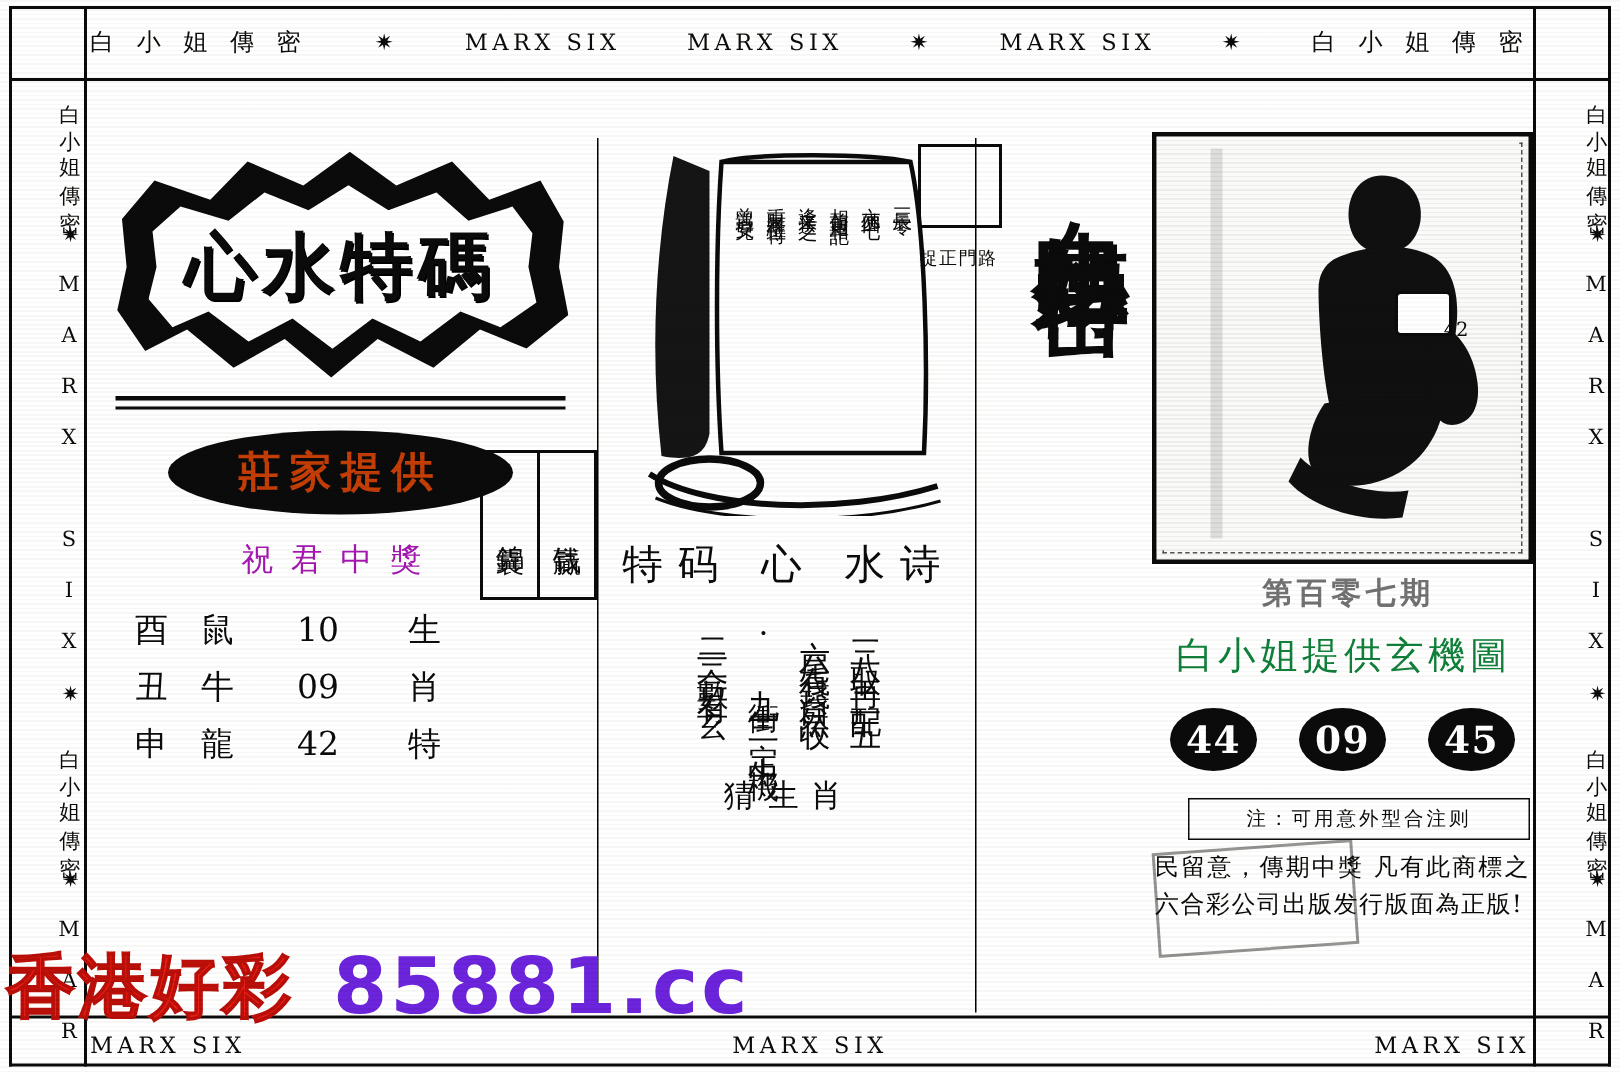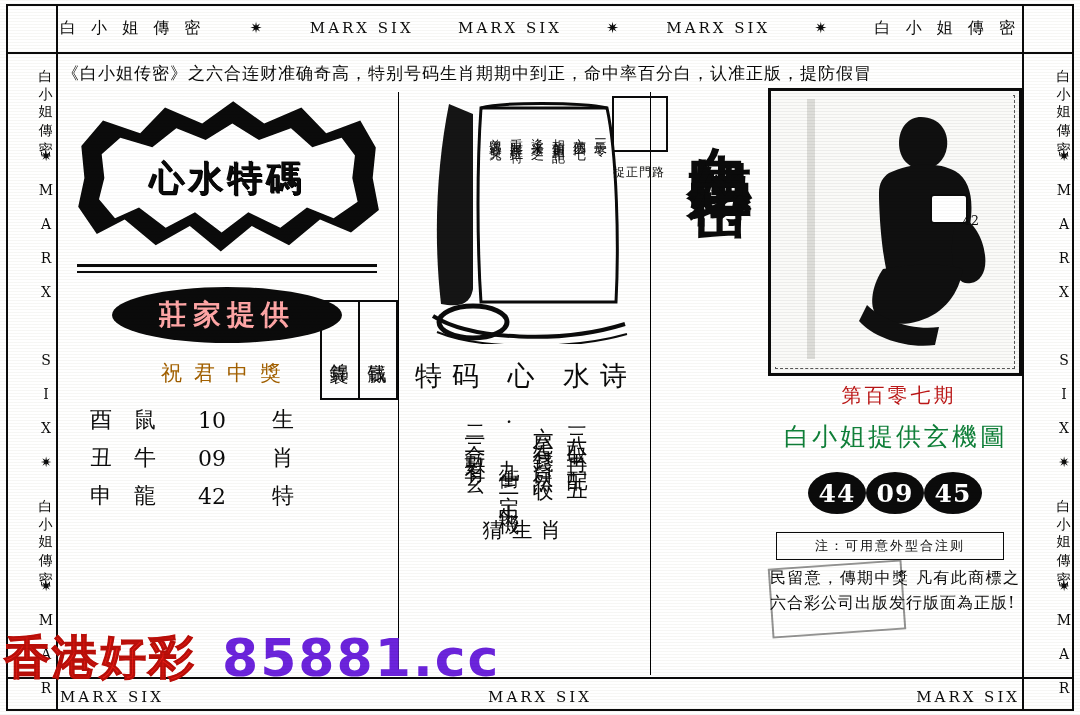--- a/index.html
+++ b/index.html
@@ -70,37 +70,37 @@
     position:absolute;inset:0;background:#111;
     clip-path:polygon(3% 30%,10% 14%,22% 22%,30% 6%,42% 16%,52% 2%,62% 16%,74% 6%,82% 22%,93% 14%,98% 31%,97% 50%,99% 70%,90% 84%,80% 76%,70% 92%,58% 80%,48% 96%,38% 80%,27% 92%,17% 76%,8% 85%,2% 68%,4% 50%);
   }
   .burst-inner{
     position:absolute;left:7%;top:13%;width:86%;height:74%;background:#fff;
     clip-path:polygon(3% 30%,10% 16%,22% 24%,31% 8%,42% 18%,52% 4%,62% 18%,74% 8%,82% 24%,93% 16%,98% 31%,97% 50%,99% 70%,90% 84%,80% 75%,70% 92%,58% 79%,48% 96%,38% 79%,27% 92%,17% 75%,8% 84%,2% 68%,4% 50%);
   }
   .burst-text{
     position:absolute;inset:0;display:flex;align-items:center;justify-content:center;
     font-family:"DejaVu Serif","Liberation Serif",serif;
-    font-size:35px;font-weight:bold;letter-spacing:4px;color:#111;
+    font-size:48px;font-weight:bold;letter-spacing:4px;color:#111;
     text-shadow:1px 1px 0 #000;
   }
   .liuhe{
     position:relative;margin:-6px auto 0;width:300px;text-align:center;
     font-family:"DejaVu Serif","Liberation Serif",serif;
     font-size:46px;font-weight:bold;letter-spacing:8px;color:#111;
   }
   .rulebar{width:300px;height:3px;background:#111;margin:6px auto 0;}
   .rulebar2{width:300px;height:2px;background:#111;margin:4px auto 0;}
 
   .ellipse{
     width:230px;height:56px;margin:14px auto 0;background:#111;border-radius:50%;
     display:flex;align-items:center;justify-content:center;
   }
   .ellipse span{
-    color:#fca5a5;font-family:Liberation Serif, serif;
+    color:#c2410c;font-family:Liberation Serif, serif;
     font-size:28px;letter-spacing:6px;font-weight:bold;
   }
 
   
   .smallbox{
     position:absolute;right:-6px;top:206px;width:74px;height:96px;
     border:2px solid #111;display:flex;
   }
   .smallbox div{
     flex:1;display:flex;align-items:center;justify-content:center;
@@ -112,21 +112,21 @@
 
   .para{
     margin:22px 6px 0 6px;
     font-family:"DejaVu Serif","Liberation Serif",serif;
     font-size:16.5px;line-height:1.85;color:#111;letter-spacing:1px;
     text-align:justify;
   }
   .wish{
     text-align:center;margin-top:16px;
     font-family:"DejaVu Serif","Liberation Serif",serif;
-    font-size:21px;letter-spacing:12px;color:#a16207;
+    font-size:21px;letter-spacing:12px;color:#a21caf;
   }
   .zodiac{
     margin:18px 0 0 28px;
     font-family:"DejaVu Serif","Liberation Serif",serif;
     font-size:22px;color:#111;
   }
   .zrow{display:flex;align-items:center;margin-bottom:8px;letter-spacing:2px;}
   .zrow .k{width:44px;}
   .zrow .a{width:64px;}
   .zrow .n{width:74px;letter-spacing:0;}
@@ -174,39 +174,39 @@
   }
   .photo{
     position:absolute;right:2px;top:-6px;width:248px;height:282px;
     border:3px solid #111;background:#f3f3f1;overflow:hidden;
   }
   .photo .inner{position:absolute;inset:4px;border:1px dashed #555;}
   .photo svg{position:absolute;left:0;top:0;}
   .issue{
     position:absolute;right:20px;top:288px;width:210px;text-align:center;
     font-family:"DejaVu Serif","Liberation Serif",serif;
-    font-size:20px;letter-spacing:3px;color:#b91c1c;
+    font-size:20px;letter-spacing:3px;color:#737373;font-weight:bold;
   }
   .provide{
     position:absolute;right:8px;top:326px;width:240px;text-align:center;
     font-family:"DejaVu Serif","Liberation Serif",serif;
     font-size:25px;letter-spacing:3px;color:#15803d;
   }
   .balls{
     position:absolute;right:14px;top:378px;width:230px;
-    display:flex;justify-content:center;
+    display:flex;justify-content:space-between;
   }
   .ball{
     width:58px;height:42px;border-radius:50%;background:#111;color:#fff;
     display:flex;align-items:center;justify-content:center;
     font-family:"DejaVu Serif","Liberation Serif",serif;
     font-size:25px;font-weight:bold;letter-spacing:1px;
   }
   .notebox{
-    position:absolute;right:20px;top:438px;width:226px;height:26px;
+    position:absolute;right:4px;top:438px;width:226px;height:26px;
     border:1px solid #111;
     display:flex;align-items:center;justify-content:center;
     font-family:"DejaVu Serif","Liberation Serif",serif;
     font-size:13px;letter-spacing:2px;color:#111;
   }
   .warn{
     position:absolute;right:4px;top:472px;width:250px;
     font-family:"DejaVu Serif","Liberation Serif",serif;
     font-size:16px;line-height:1.55;letter-spacing:1px;color:#111;
     text-align:justify;
@@ -266,21 +266,20 @@
     <span>MARX SIX</span>
     <span class="star">✷</span>
     <span>MARX SIX</span>
     <span class="star">✷</span>
     <span class="cn">白 小 姐 傳 密</span>
   </div>
 
   <div class="side-col side-left">白 小 姐 傳 密 ✷ M A R X   S I X ✷ 白 小 姐 傳 密 ✷ M A R X</div>
   <div class="side-col side-right">白 小 姐 傳 密 ✷ M A R X   S I X ✷ 白 小 姐 傳 密 ✷ M A R X   S I X</div>
 
-  <div class="headline">《白小姐传密》之六合连财准确奇高，特别号码生肖期期中到正，命中率百分白，认准正版，提防假冒</div>
 
   <div class="divider-v1"></div>
   <div class="divider-v2"></div>
 
   <div class="left-panel">
 
     <div class="burst">
       <div class="burst-shape"></div>
       <div class="burst-inner"></div>
       <div class="burst-text">心水特碼</div>

